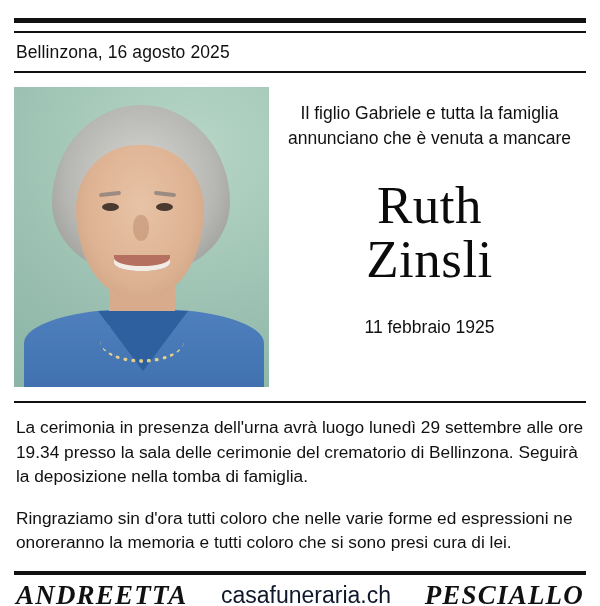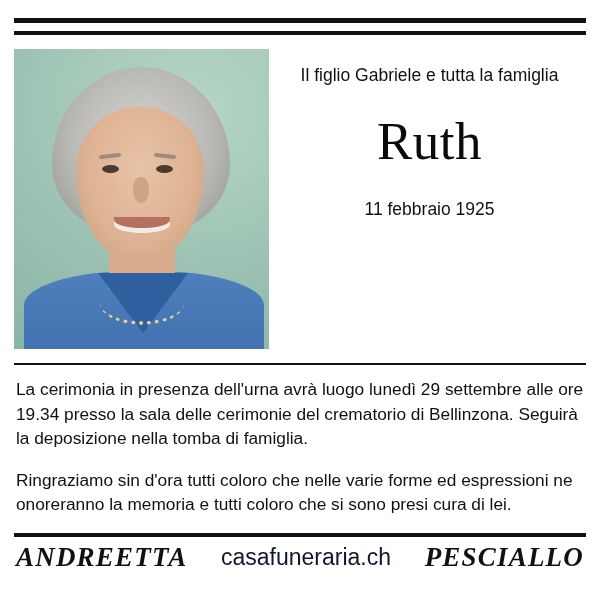--- a/index.html
+++ b/index.html
@@ -221,20 +221,21 @@
   }
 </style>
 </head>
 <body>
 
 <div class="notice">
 
   <div class="rule-top"></div>
   <div class="rule-thin"></div>
 
+  <div class="place-date">Bellinzona, 16 agosto 2025</div>
 
   <div class="rule-under-date"></div>
 
   <div class="body-area">
 
     <div class="portrait">
       <div class="bg"></div>
       <div class="p-hair"></div>
       <div class="p-body"></div>
       <div class="p-neck"></div>
@@ -245,24 +246,26 @@
       <div class="p-brow-r"></div>
       <div class="p-eye-l"></div>
       <div class="p-eye-r"></div>
       <div class="p-nose"></div>
       <div class="p-mouth"></div>
     </div>
 
     <div class="text-col">
       <div class="intro">
         <div>Il figlio Gabriele e tutta la famiglia</div>
+        <div>annunciano che è venuta a mancare</div>
       </div>
 
       <div class="name">
         <span>Ruth</span>
+        <span class="line2">Zinsli</span>
       </div>
 
       <div class="sub">
         <div>11 febbraio 1925</div>
       </div>
     </div>
   </div>
 
   <div class="rule-mid"></div>
 

